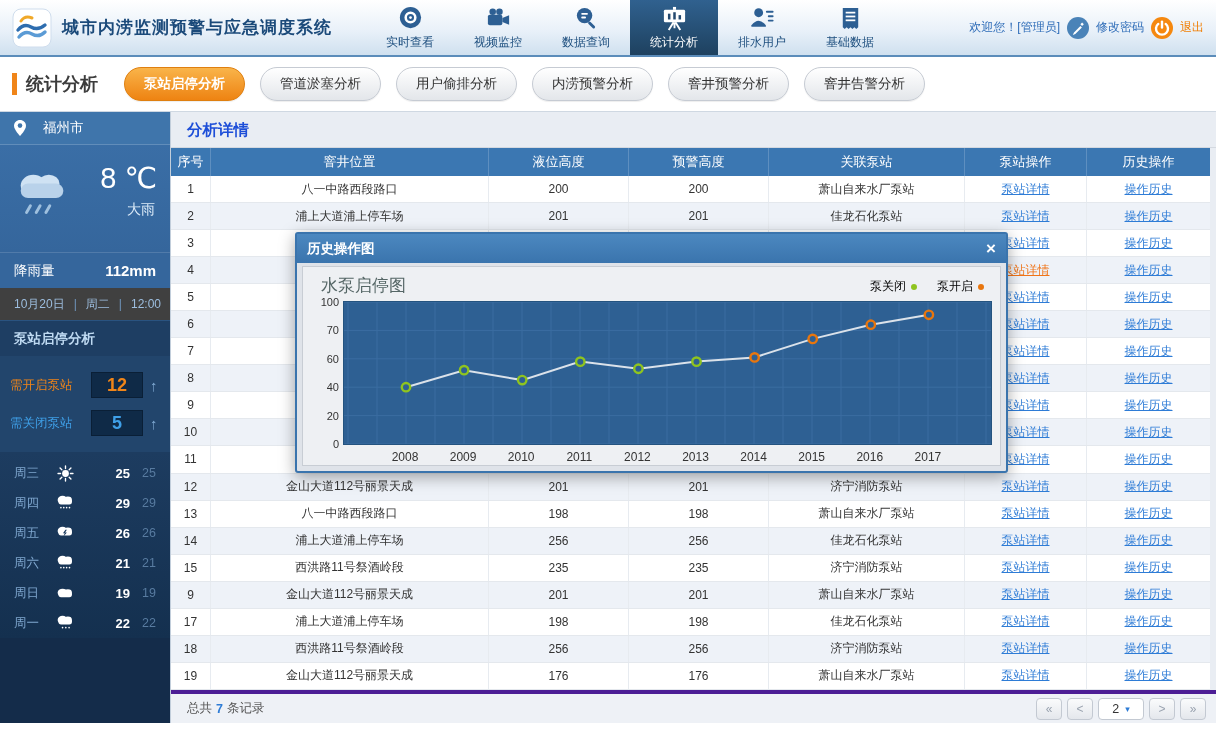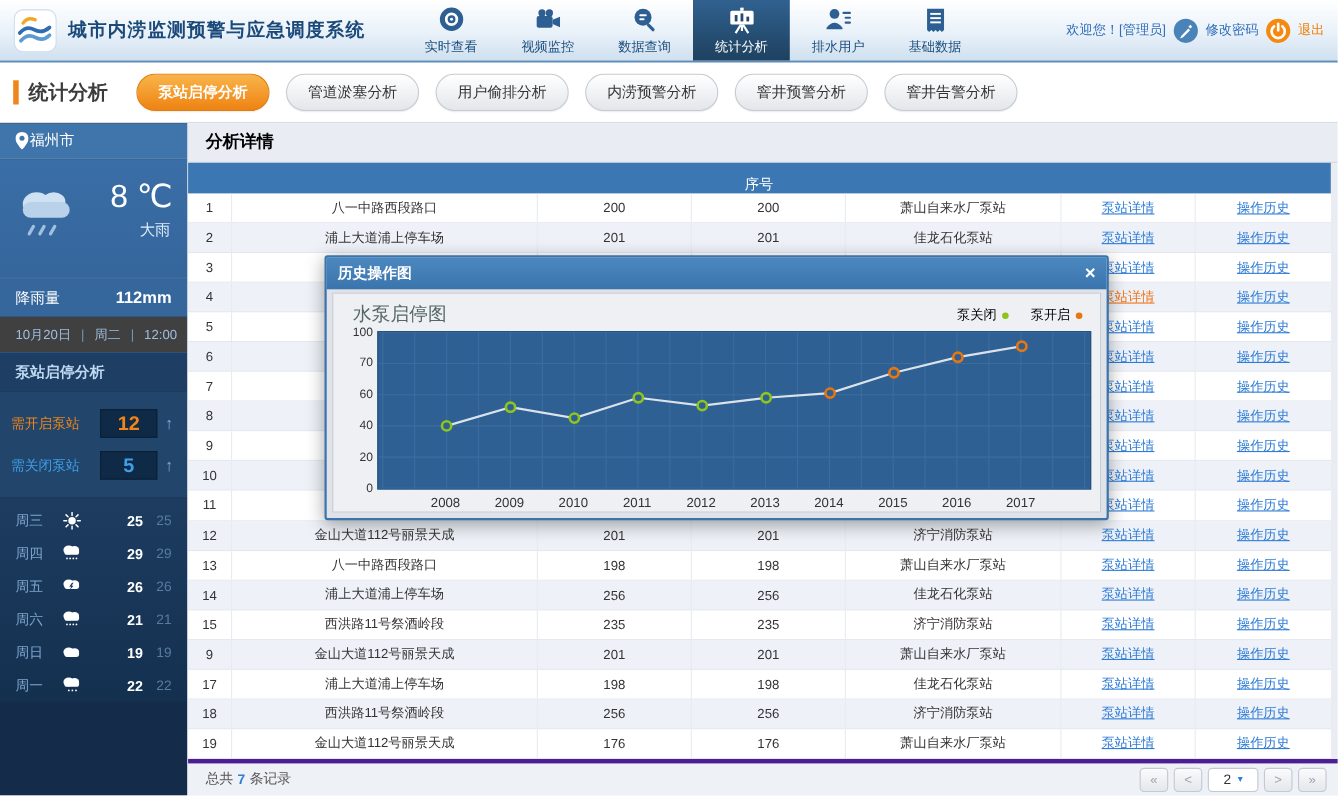--- a/index.html
+++ b/index.html
@@ -31,21 +31,21 @@
             border-bottom:1px solid #cfd8e2; display:flex; align-items:center; }
   .accent-bar { width:5px; height:22px; background:#f08519; margin-left:12px; }
   .section-title { font-size:18px; font-weight:bold; color:#3c3c3c; margin:0 26px 0 9px; white-space:nowrap; }
   .pills { display:flex; gap:15px; }
   .pill { padding:7px 19px; border-radius:17px; font-size:13.5px; color:#333; white-space:nowrap;
           background:linear-gradient(#ffffff,#e3e6ea); border:1px solid #c6cbd3; box-shadow:0 1px 1px rgba(0,0,0,.07); }
   .pill.active { background:linear-gradient(#f9b44a,#ee8312); border-color:#df7f0f; color:#fff; font-weight:bold; }
 
   
   .side { position:absolute; left:0; top:112px; width:170px; bottom:9px; background:#142c4a; color:#fff; overflow:hidden; }
-  .loc-row { height:33px; background:#3f75ab; display:flex; align-items:center; gap:1px; padding-left:14px;
+  .loc-row { height:33px; background:#3f75ab; display:flex; align-items:center; gap:17px; padding-left:14px;
              font-size:13.5px; border-bottom:1px solid rgba(255,255,255,.18); }
   .loc-row svg { width:12px; height:16px; }
   .weather { position:relative; height:107px; background:linear-gradient(#3a6ea6,#35669c); padding:10px 12px; }
   .big-cloud { position:absolute; left:12px; top:24px; }
   .temp { position:absolute; right:13px; top:16px; font-size:29px; color:#fff; }
   .cond { position:absolute; right:15px; top:56px; font-size:14px; color:#dcebf8; }
   .rain-row { height:36px; background:#35669c; display:flex; align-items:center; justify-content:space-between;
               padding:0 14px; font-size:13.5px; border-top:1px solid rgba(255,255,255,.14); }
   .rain-val { font-weight:bold; font-size:15px; }
   .date-row { height:32px; background:#404040; display:flex; align-items:center; gap:9px; padding-left:14px;
@@ -61,23 +61,23 @@
   .stat-arrow { color:#7fa9d2; font-size:15px; }
   .forecast { background:linear-gradient(#1d3c60,#14304f); padding-top:6px; }
   .fc-row { height:30px; display:flex; align-items:center; padding:0 14px; }
   .fc-day { width:36px; color:#7fa7cf; font-size:12.5px; }
   .fc-ico { width:30px; display:flex; justify-content:center; }
   .fc-hi { margin-left:auto; color:#fff; font-weight:bold; font-size:13px; }
   .fc-lo { width:26px; text-align:right; color:#587ba0; font-size:12.5px; }
 
   
   .main { position:absolute; left:170px; top:112px; right:0; bottom:9px; background:#e9edf3; border-left:1px solid #c2cedb; }
-  .detail-title { height:36px; line-height:36px; padding-left:16px; font-size:15.5px; font-weight:bold; color:#000000;
+  .detail-title { height:36px; line-height:36px; padding-left:16px; font-size:15.5px; font-weight:bold; color:#1d4ed8;
                   border-bottom:1px solid #d4d9e0; }
-  .thead { position:absolute; left:0; top:36px; right:6px; height:28px; display:flex; background:#3b77b2; color:#fff; font-size:13px;flex-direction:column; }
+  .thead { position:absolute; left:0; top:36px; right:6px; height:28px; display:flex; background:#3b77b2; color:#fff; font-size:13px; }
   .th { display:flex; align-items:center; justify-content:center; border-right:1px solid rgba(255,255,255,.18); }
   .tbody { position:absolute; left:0; top:64px; right:6px; bottom:33px; display:flex; flex-direction:column; }
   .tr { flex:1 1 0; display:flex; background:#fff; border-bottom:1px solid #e4e8ed; font-size:12px; color:#333; }
   .tr:nth-child(even) { background:#eef2f8; }
   .td { display:flex; align-items:center; justify-content:center; border-right:1px solid #e7ebf0; overflow:hidden; white-space:nowrap; }
   .c0 { flex:0 0 40px; } .c1 { flex:0 0 278px; } .c2 { flex:0 0 140px; } .c3 { flex:0 0 140px; }
   .c4 { flex:0 0 196px; } .c5 { flex:0 0 122px; } .c6 { flex:1 1 auto; border-right:none; }
   .lnk { color:#2e7cd6; text-decoration:underline; }
   .lnk.orange { color:#f07418; }
 

